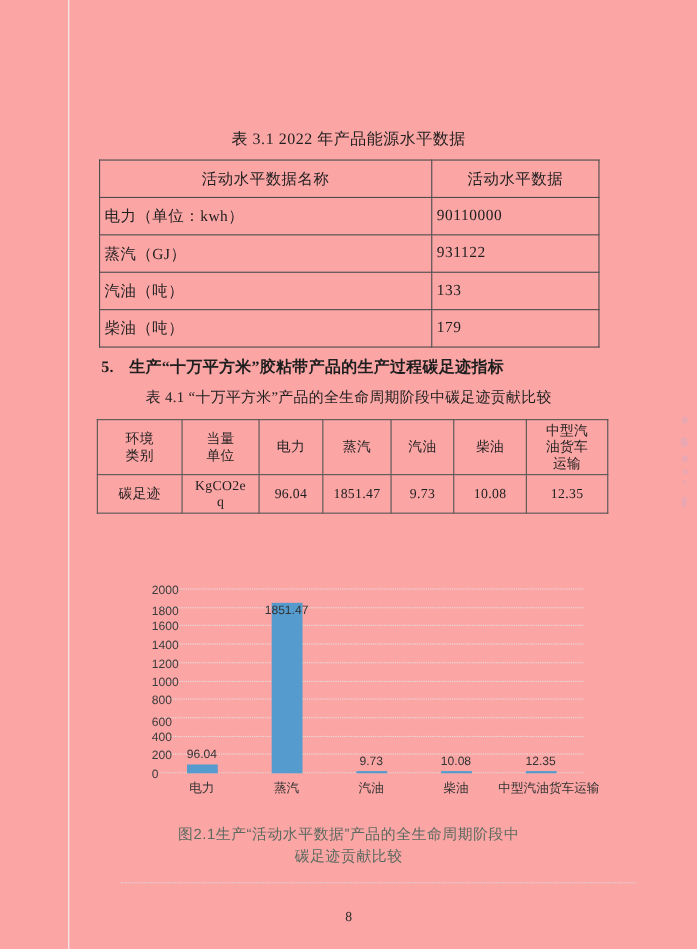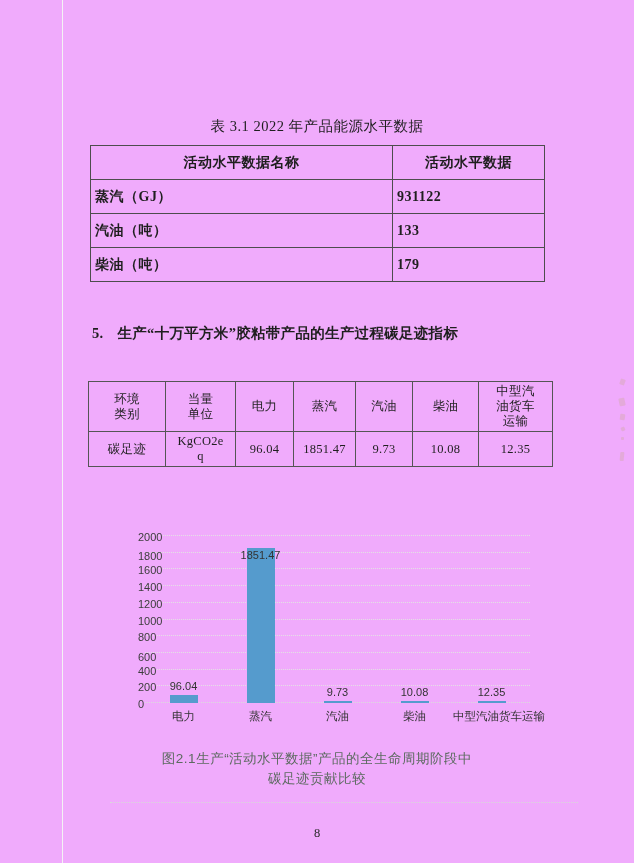--- a/index.html
+++ b/index.html
@@ -1,20 +1,20 @@
 <!DOCTYPE html>
 <html><head>
 <meta charset="utf-8">
 <style>
   html, body { margin: 0; padding: 0; background: #ffffff; }
   .page {
     position: relative;
     width: 634px;
     height: 863px;
-    background: #f0abfc;
+    background: #fca5a5;
     overflow: hidden;
     font-family: "Liberation Serif", "DejaVu Serif", serif;
     color: #1f1f1f;
   }
   .scan-edge {
     position: absolute; left: 62px; top: 0; width: 1px; height: 100%;
     background: #f3f3f3;
   }
   
   .t31-caption {
@@ -31,21 +31,21 @@
     text-align: center; font-size: 13.5px; letter-spacing: 0.3px;
   }
   
   table { border-collapse: collapse; table-layout: fixed; }
   .table31 {
     position: absolute; left: 90px; top: 145px; width: 454px;
     font-size: 14px;
   }
   .table31 td, .table31 th {
     border: 1.5px solid #4d4d4d; vertical-align: middle;
-    font-weight: bold; height: 33px; padding: 0 4px;
+    font-weight: normal; height: 33px; padding: 0 4px;
     letter-spacing: 0.5px;
   }
   
   .table41 {
     position: absolute; left: 88px; top: 381px; width: 464px;
     font-size: 12.5px;
   }
   .table41 td, .table41 th {
     border: 1.3px solid #555555; text-align: center; vertical-align: middle;
     font-weight: normal; padding: 2px 2px; letter-spacing: 0.3px;
@@ -119,38 +119,43 @@
     <colgroup>
         <col style="width:302px">
         <col style="width:152px">
       </colgroup>
     <tbody>
         <tr>
       <th>活动水平数据名称</th>
       <th>活动水平数据</th>
     </tr>
     <tr>
+      <td>电力（单位：kwh）</td>
+      <td>90110000</td>
+    </tr>
+    <tr>
       <td>蒸汽（GJ）</td>
       <td>931122</td>
     </tr>
     <tr>
       <td>汽油（吨）</td>
       <td>133</td>
     </tr>
     <tr>
       <td>柴油（吨）</td>
       <td>179</td>
     </tr>
   </tbody>
     </table>
 
   <div class="section-heading">
     <span class="num">5.</span><span>生产“十万平方米”胶粘带产品的生产过程碳足迹指标</span>
   </div>
 
+  <div class="t41-caption">表 4.1 “十万平方米”产品的全生命周期阶段中碳足迹贡献比较</div>
 
   <table class="table41">
     <colgroup>
       <col style="width:77px">
         <col style="width:70px">
         <col style="width:58px">
       <col style="width:62px">
         <col style="width:57px">
         <col style="width:66px">
         <col style="width:74px">

